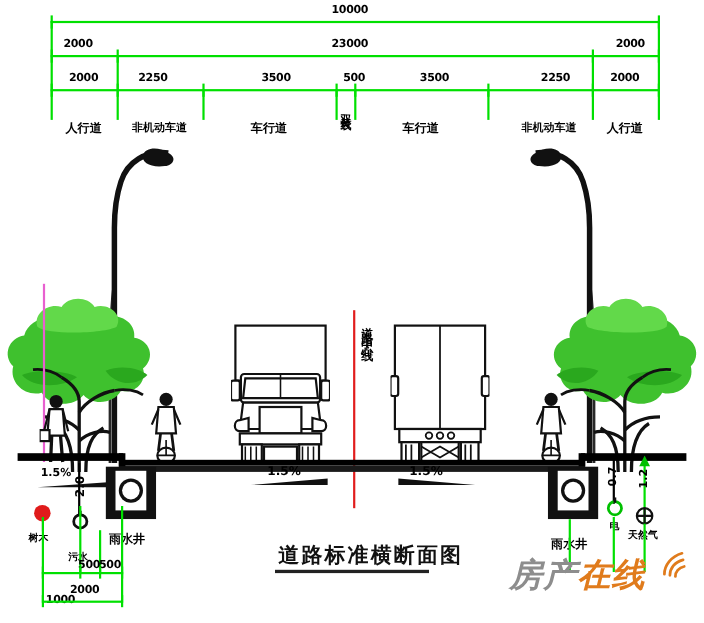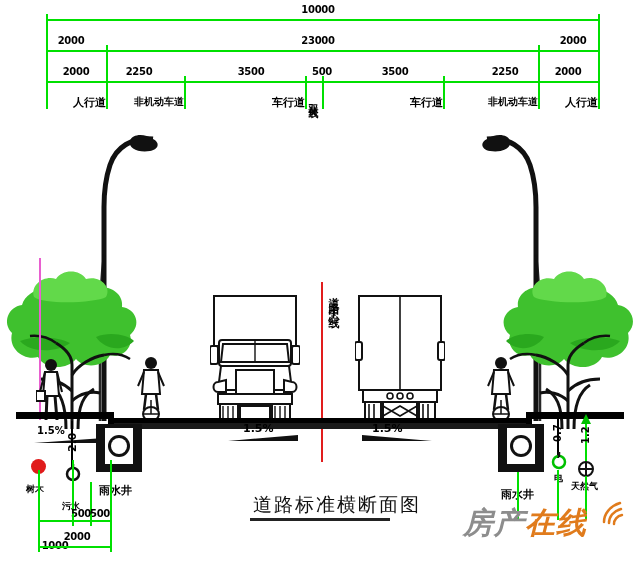--- a/index.html
+++ b/index.html
@@ -15,30 +15,31 @@
   .gl{position:absolute;background:#00e000;}
   .gh{height:2px;}
   .gv{width:2px;}
   .tick{position:absolute;width:2px;background:#00e000;}
   .dimlabel{
     position:absolute;font-weight:bold;font-size:10px;letter-spacing:-0.3px;
     color:#000;text-align:center;white-space:nowrap;line-height:11px;
   }
   .zonelabel{
     position:absolute;font-weight:bold;font-size:11px;color:#000;
-    text-align:right;white-space:nowrap;line-height:12px;
-    font-family:Liberation Mono, monospace;
+    text-align:center;white-space:nowrap;line-height:12px;
+    font-family:Liberation Serif, serif;
+    margin-top:14px;
   }
 
   
   .road{position:absolute;background:#000;}
 
   
   .title1{
-    position:absolute;font-size:19px;font-weight:normal;letter-spacing:2px;
+    position:absolute;font-size:19px;font-weight:bold;letter-spacing:2px;
     color:#111;white-space:nowrap;
   }
   .titlerule{position:absolute;height:3px;background:#222;}
   .title2{
     position:absolute;font-size:16px;font-weight:bold;letter-spacing:2px;
     color:#111;white-space:nowrap;
   }
 
   
   .vtext{

